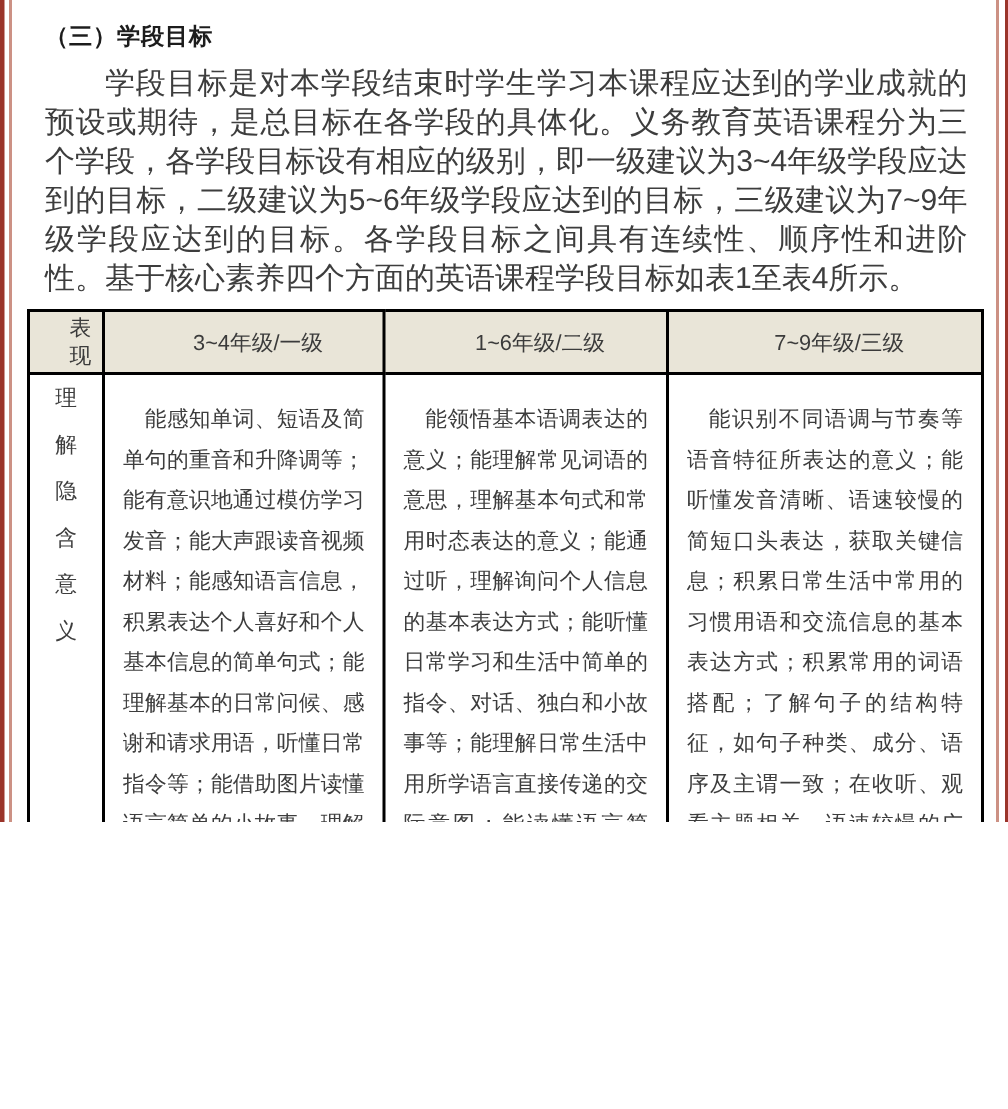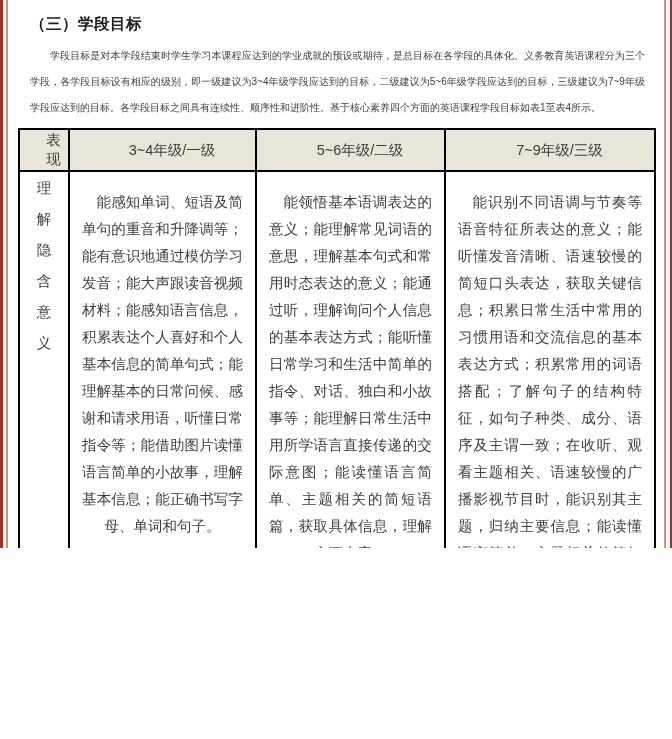--- a/index.html
+++ b/index.html
@@ -26,21 +26,21 @@
     margin: 14px 0 0 0;
     padding-left: 30px;
     font-size: 15.5px;
     font-weight: bold;
     color: #1c1c1c;
     letter-spacing: 0.5px;
   }
   .intro {
     margin: 8px 0 0 0;
     padding: 0 27px 0 30px;
-    font-size: 10px;
+    font-size: 20px;
     line-height: 26px;
     color: #3d3d3d;
     text-align: justify;
     text-indent: 2em;
   }
   .caption {
     margin-top: 9px;
     text-align: center;
     font-size: 14.5px;
     color: #3d3d3d;
@@ -116,21 +116,21 @@
     <colgroup>
       <col class="col-label">
         <col class="col-a">
         <col class="col-b">
         <col class="col-c">
     </colgroup>
     <thead>
       <tr>
         <th>表现</th>
         <th>3~4年级/一级</th>
-        <th>5~6年级/二级</th>
+        <th>1~6年级/二级</th>
         <th>7~9年级/三级</th>
       </tr>
     </thead>
     <tbody>
       <tr>
         <td class="label-cell">
           <div class="vlabel">理解隐含意义</div>
         </td>
         <td>
           <p class="cell-text">能感知单词、短语及简单句的重音和升降调等；能有意识地通过模仿学习发音；能大声跟读音视频材料；能感知语言信息，积累表达个人喜好和个人基本信息的简单句式；能理解基本的日常问候、感谢和请求用语，听懂日常指令等；能借助图片读懂语言简单的小故事，理解基本信息；能正确书写字母、单词和句子。</p>

